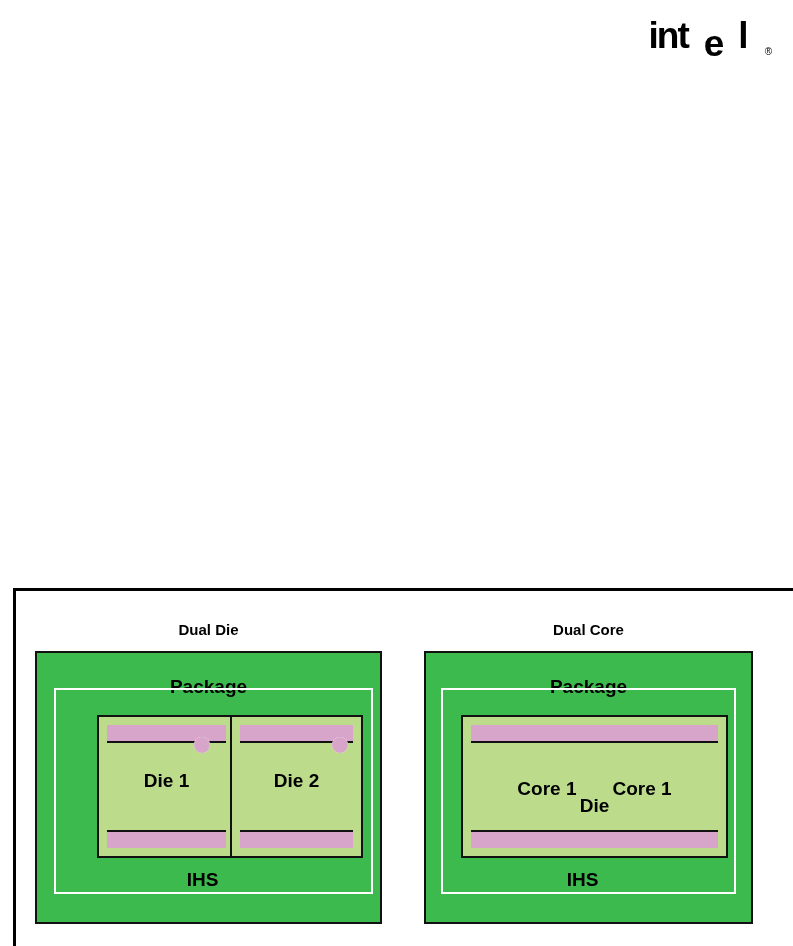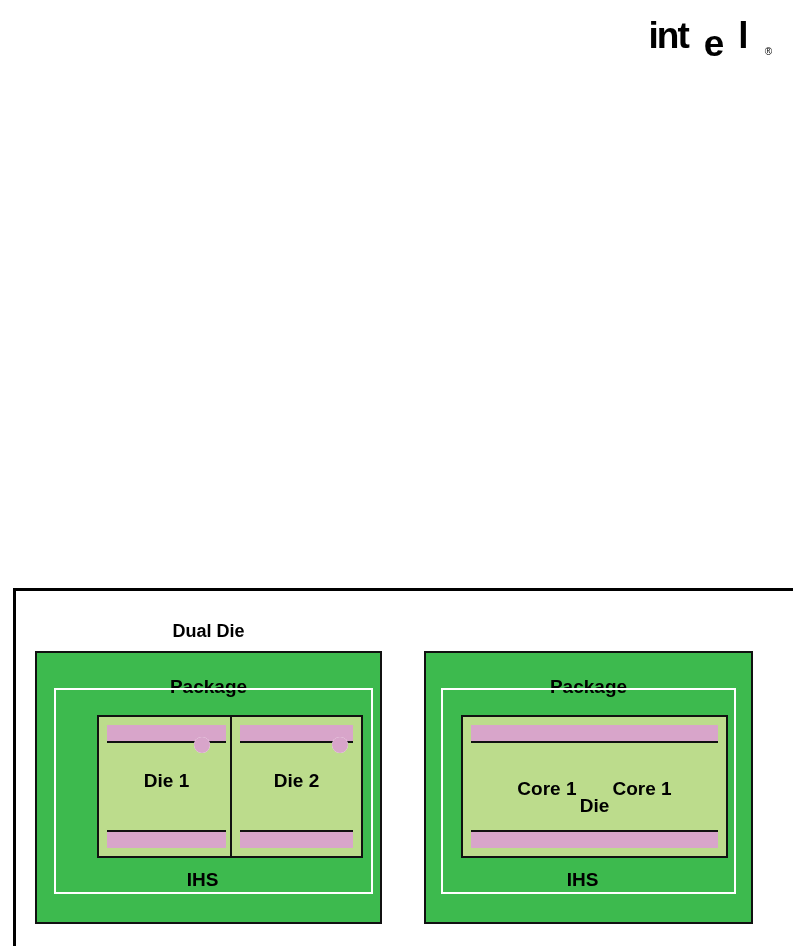--- a/index.html
+++ b/index.html
@@ -27,21 +27,21 @@
 
   
   .figure-frame {
     position: absolute; left: 5px; top: 580px;
     width: 785px; height: 363px;
     border: 3px solid #000; background: #fff;
   }
 
   .group-title {
     position: absolute; top: 22px; height: 28px;
-    font-size: 18px; font-weight: bold; text-align: center;
+    font-size: 15px; font-weight: bold; text-align: center;
   }
   .left-title  { left: 19px;  width: 347px; }
   .right-title { left: 408px; width: 329px; }
 
   .package {
     position: absolute; top: 60px; height: 273px;
     background: var(--green, #3dba4e);
     border: 2px solid #111;
   }
   .left-package  { left: 19px;  width: 347px; }
@@ -134,20 +134,21 @@
           <div class="dot">
               <i></i>
             </div>
         </div>
         <div class="strip bottom"></div>
       </div>
 
       <div class="ihs-label">IHS</div>
     </div>
 
+    <div class="group-title right-title">Dual Core</div>
 
     <div class="package right-package">
       <div class="package-label">Package</div>
       <div class="ihs-rect"></div>
 
       <div class="die big-die">
         <div class="strip top"></div>
         <div class="die-body">
           <div class="core-row">
             <span>Core 1</span>

